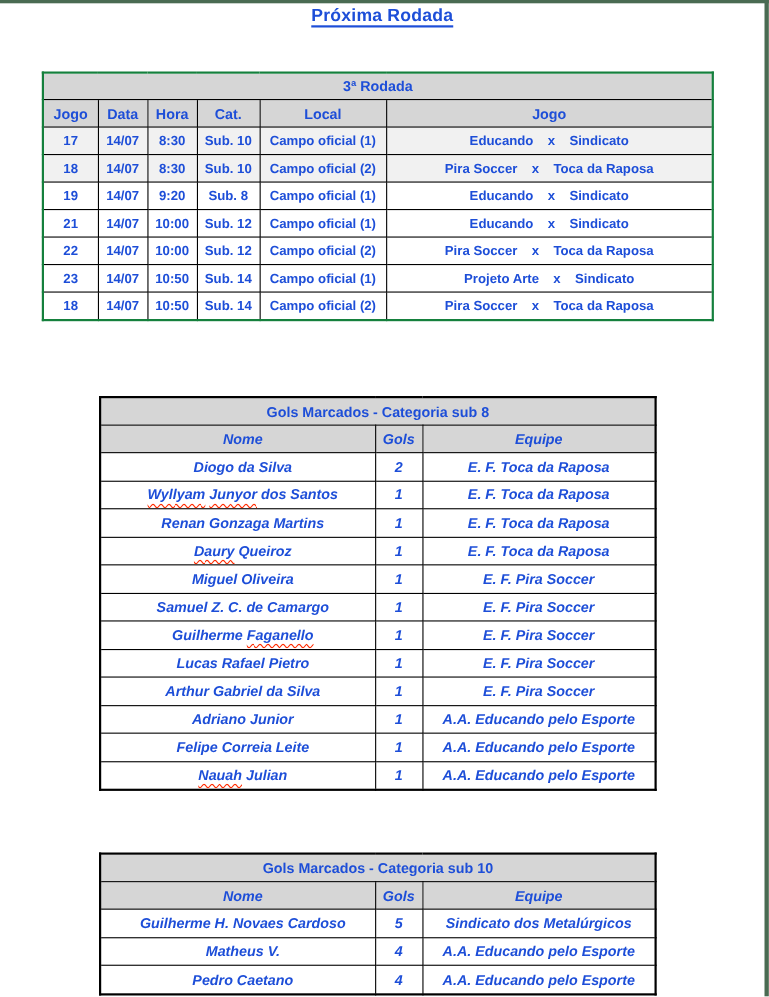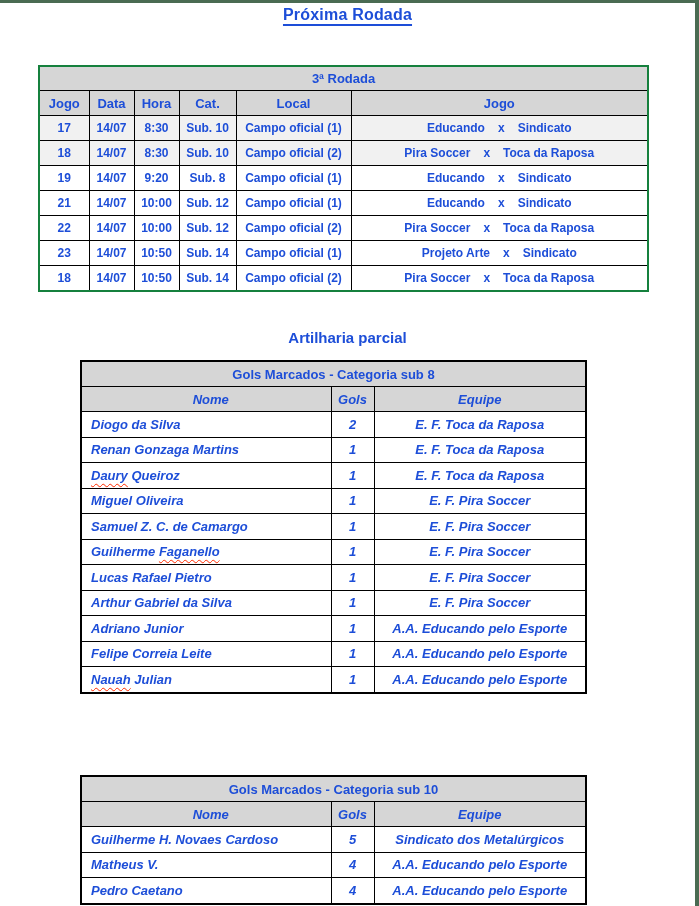--- a/index.html
+++ b/index.html
@@ -35,31 +35,31 @@
     font-weight:bold;
   }
   .rodada .title-row th { height:23px; font-size:13px; background:var(--hdr-gray,#d6d6d6); text-align:center; }
   .rodada .cols-row th  { height:24px; font-size:13px; background:var(--hdr-gray,#d6d6d6); text-align:center; }
   .rodada tbody td { height:24px; font-size:12px; text-align:center;margin-top:20px; }
   .rodada tbody tr.shaded td { background:var(--row-tint,#f1f1f1); }
   .vs-mark { display:inline-block; margin:0 13px; }
 
   
   .scorer {
-    position:absolute; left:80px; width:505px;
+    position:absolute; left:90px; width:505px;
     border:2px solid #000;
     font-weight:bold; font-size:13px;
   }
   #scorer-0 { top:357px; }
   #scorer-1 { top:772px; }
   .scorer .title-row th { height:24px; background:var(--hdr-gray,#d6d6d6); text-align:center; font-style:normal; }
   .scorer .cols-row th { height:24px; background:var(--hdr-gray,#d6d6d6); font-style:italic; text-align:center; }
   .scorer .cols-row th.name-col { text-align:center; padding-left:9px; }
   .scorer tbody td { height:24.5px; font-style:italic; text-align:center; }
-  .scorer tbody td.name-cell { text-align:left; padding-left:9px;font-style:italic; }
+  .scorer tbody td.name-cell { text-align:center; padding-left:9px;font-style:italic; }
 
   .misspelled {
     text-decoration-line:underline;
     text-decoration-style:wavy;
     text-decoration-color:var(--misspell-red,#ff2a00);
     text-decoration-thickness:1px;
     text-underline-offset:3px;
   }
 
   .section-title {
@@ -150,21 +150,20 @@
           <td>18</td>
           <td>14/07</td>
           <td>10:50</td>
           <td>Sub. 14</td>
           <td>Campo oficial (2)</td>
           <td><span>Pira Soccer</span><span class="vs-mark">x</span><span>Toca da Raposa</span></td>
         </tr>
       </tbody>
   </table>
 
-  <h2 class="section-title">Artilharia parcial</h2>
 
   <table class="scorer" id="scorer-0">
     <colgroup>
         <col style="width:250px">
         <col style="width:43px">
         <col style="width:212px">
       </colgroup>
     <thead>
       <tr class="title-row">
         <th colspan="3">Gols Marcados - Categoria sub 8</th>
@@ -175,20 +174,25 @@
           <th>Equipe</th>
         </tr>
     </thead>
     <tbody>
         <tr>
           <td class="name-cell"><span>Diogo da Silva</span></td>
           <td class="gols-cell">2</td>
           <td class="team-cell">E. F. Toca da Raposa</td>
         </tr>
         <tr>
+          <td class="name-cell"><span class="misspelled">Wyllyam</span><span> </span><span class="misspelled">Junyor</span><span> dos Santos</span></td>
+          <td class="gols-cell">1</td>
+          <td class="team-cell">E. F. Toca da Raposa</td>
+        </tr>
+        <tr>
           <td class="name-cell"><span>Renan Gonzaga Martins</span></td>
           <td class="gols-cell">1</td>
           <td class="team-cell">E. F. Toca da Raposa</td>
         </tr>
         <tr>
           <td class="name-cell"><span class="misspelled">Daury</span><span> Queiroz</span></td>
           <td class="gols-cell">1</td>
           <td class="team-cell">E. F. Toca da Raposa</td>
         </tr>
         <tr>

